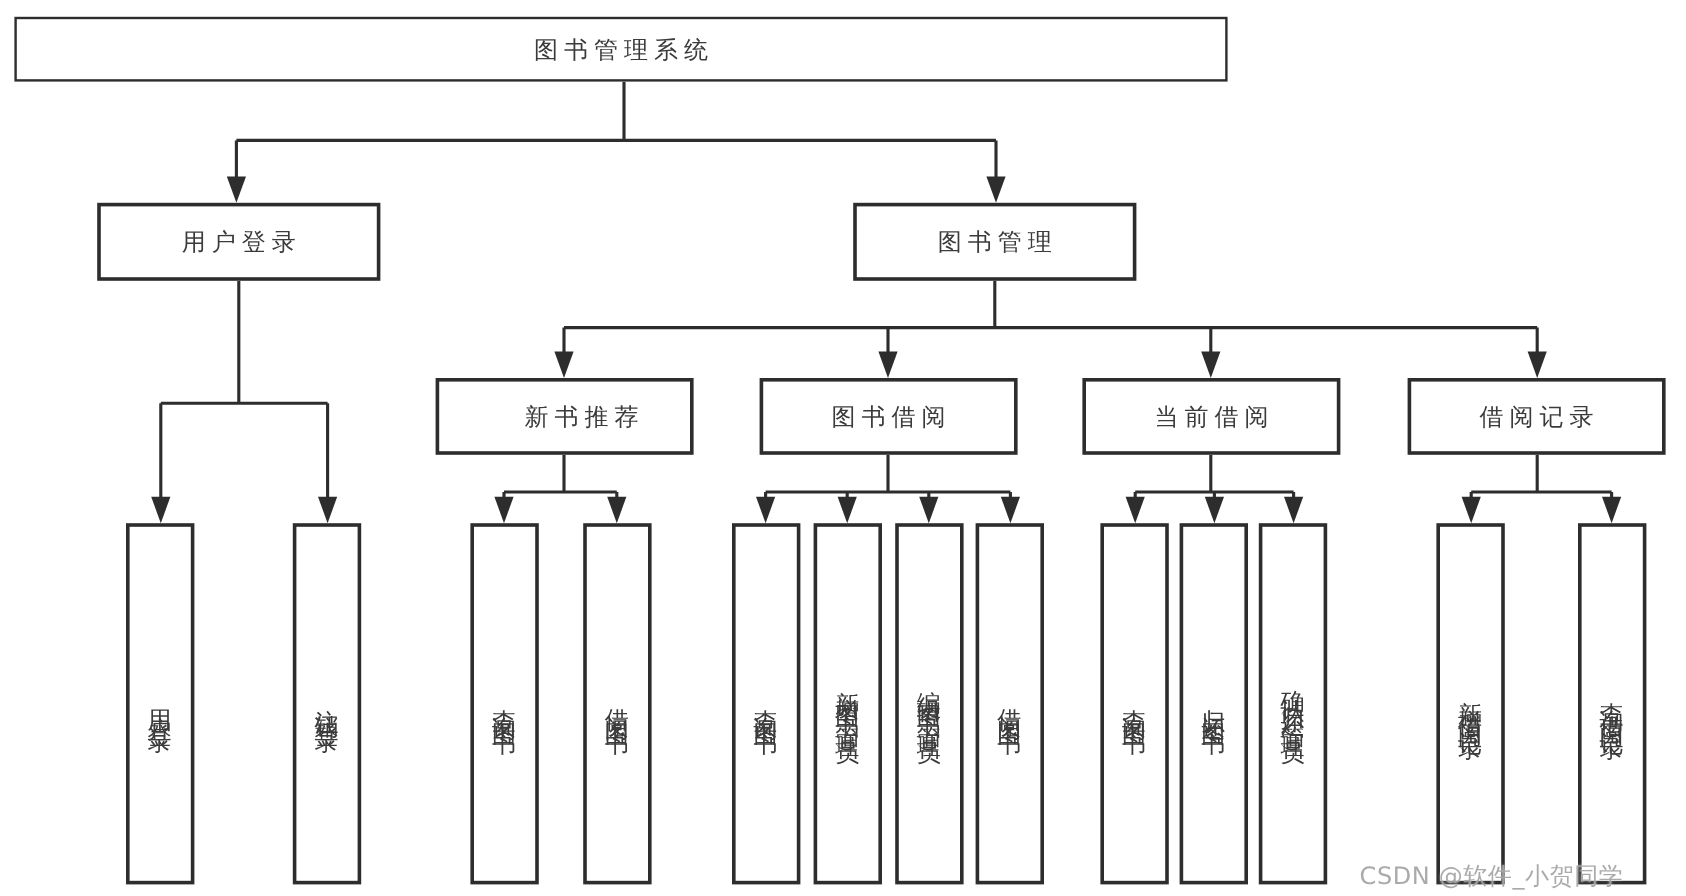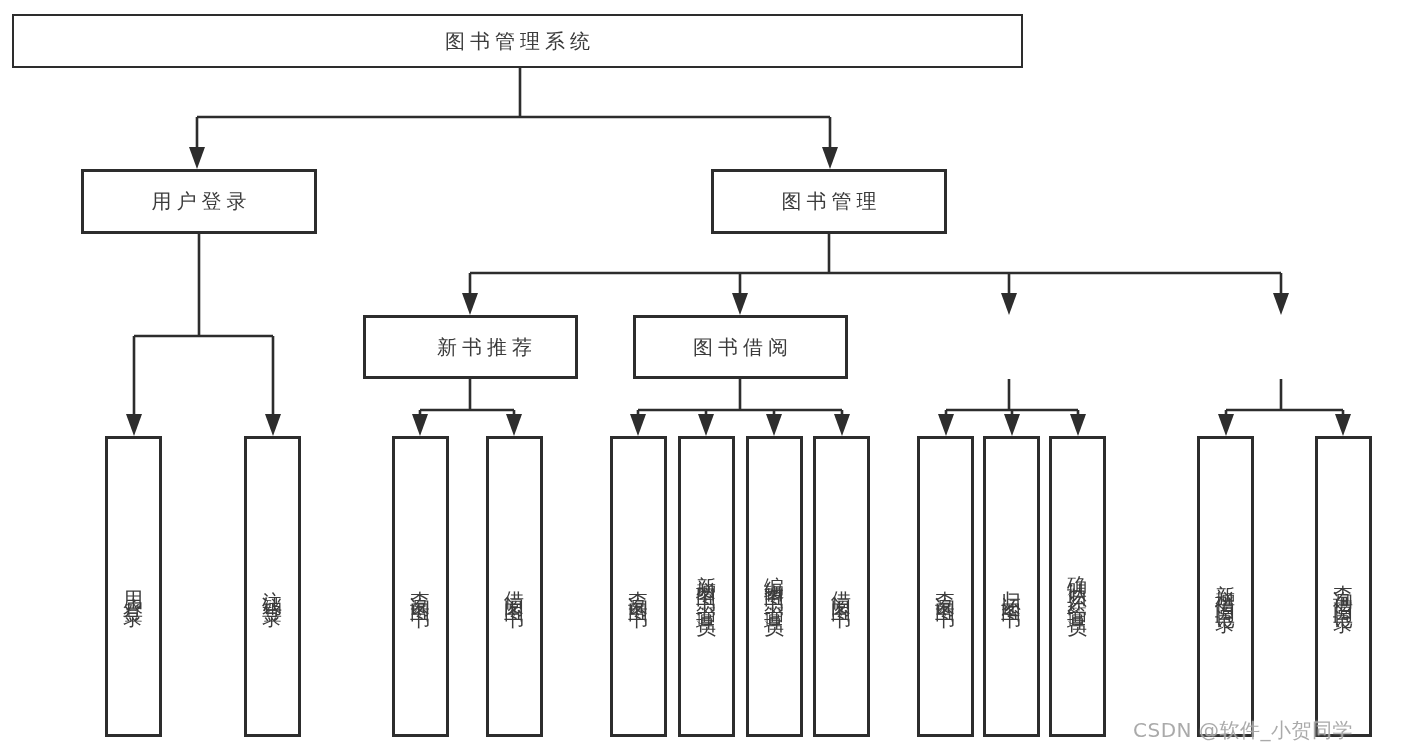--- a/index.html
+++ b/index.html
@@ -96,20 +96,22 @@
     </g>
   </svg>
 
   <div class="hnode thin" style="left:12px;top:14px;width:1011px;height:54px;">图书管理系统</div>
 
   <div class="hnode" style="left:81px;top:169px;width:236px;height:65px;">用户登录</div>
   <div class="hnode" style="left:711px;top:169px;width:236px;height:65px;font-family:Liberation Serif, serif;">图书管理</div>
 
   <div class="hnode" style="left:363px;top:315px;width:215px;height:64px;padding-left:28px;">新书推荐</div>
   <div class="hnode" style="left:633px;top:315px;width:215px;height:64px;">图书借阅</div>
+  <div class="hnode" style="left:902px;top:315px;width:215px;height:64px;">当前借阅</div>
+  <div class="hnode" style="left:1173px;top:315px;width:215px;height:64px;">借阅记录</div>
 
   <div class="vnode" style="left:105px;">
     <span>用户登录</span>
   </div>
   <div class="vnode" style="left:244px;">
     <span>注销登录</span>
   </div>
 
   <div class="vnode" style="left:392px;">
     <span>查询图书</span>

